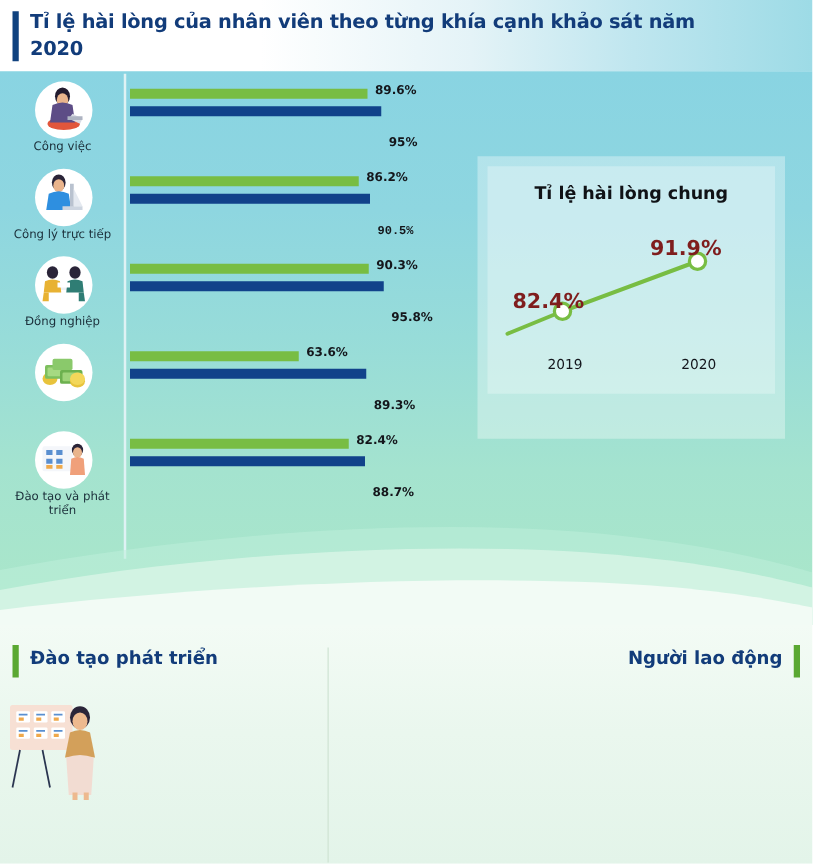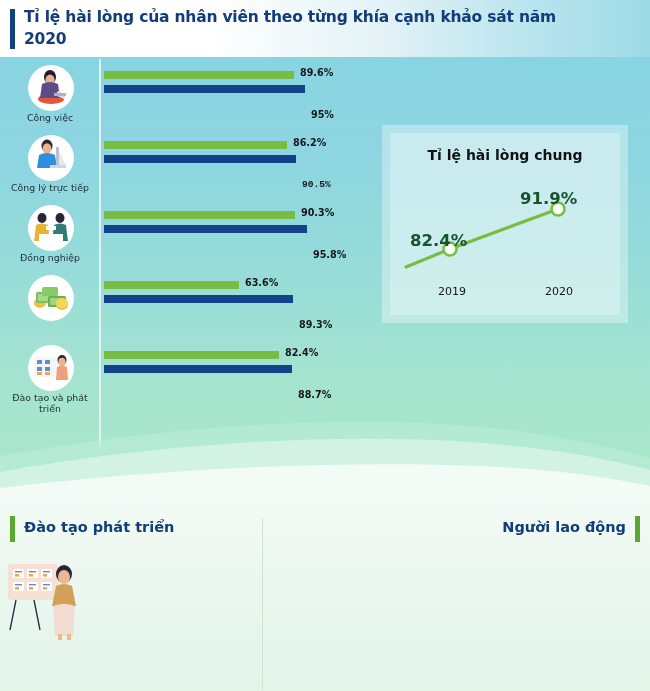--- a/index.html
+++ b/index.html
@@ -57,34 +57,34 @@
   .val-g{top:2px;}
   .val-b{top:16px;margin-top:28px;}
 
   .legend{position:absolute;left:98px;top:425px;width:150px;height:24px;}
   .lg-item{position:absolute;top:0;}
   .lg-sw{width:30px;height:7px;}
   .lg-tx{font-size:9.4px;color:#1c2b33;margin-top:2px;text-align:center;width:30px;}
 
   
   .panel-outer{
-    position:absolute;left:382px;top:125px;width:246px;height:198px;
+    position:absolute;left:382px;top:125px;width:246px;height:226px;
     background:rgba(255,255,255,0.34);
   }
   .panel-inner{
     position:absolute;left:8px;top:8px;width:230px;height:182px;
     background:rgba(255,255,255,0.28);
   }
   .panel-title{
     position:absolute;left:0;top:14px;width:230px;text-align:center;
     font-size:14px;font-weight:bold;color:#101216;
   }
   .line-svg{position:absolute;left:0;top:42px;width:230px;height:100px;}
   .pt-label{
-    position:absolute;font-size:16.5px;font-weight:bold;color:#14532d;
+    position:absolute;font-size:16.5px;font-weight:bold;color:#7f1d1d;
     white-space:nowrap;
   }
   .x-label{
     position:absolute;font-size:11px;color:#13161c;font-weight:500;white-space:nowrap;
   }
 
   
   .bottom{
     position:absolute;left:0;top:500px;width:650px;height:191px;
     background:linear-gradient(180deg,#f3fbf5 0%,#eaf7ee 45%,#e3f4e9 100%);

